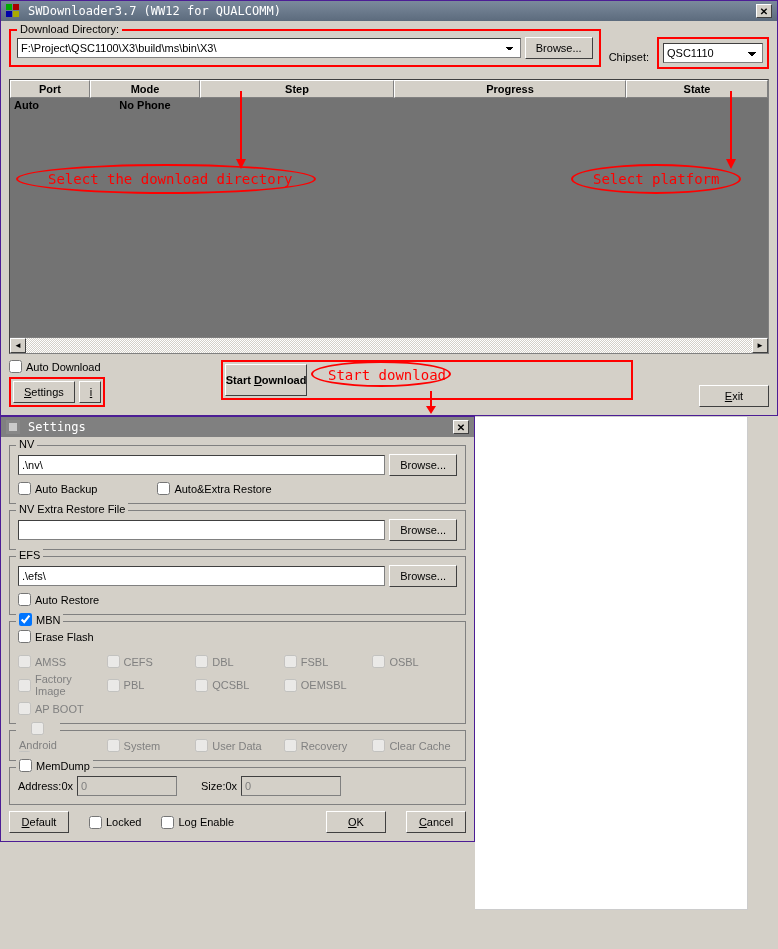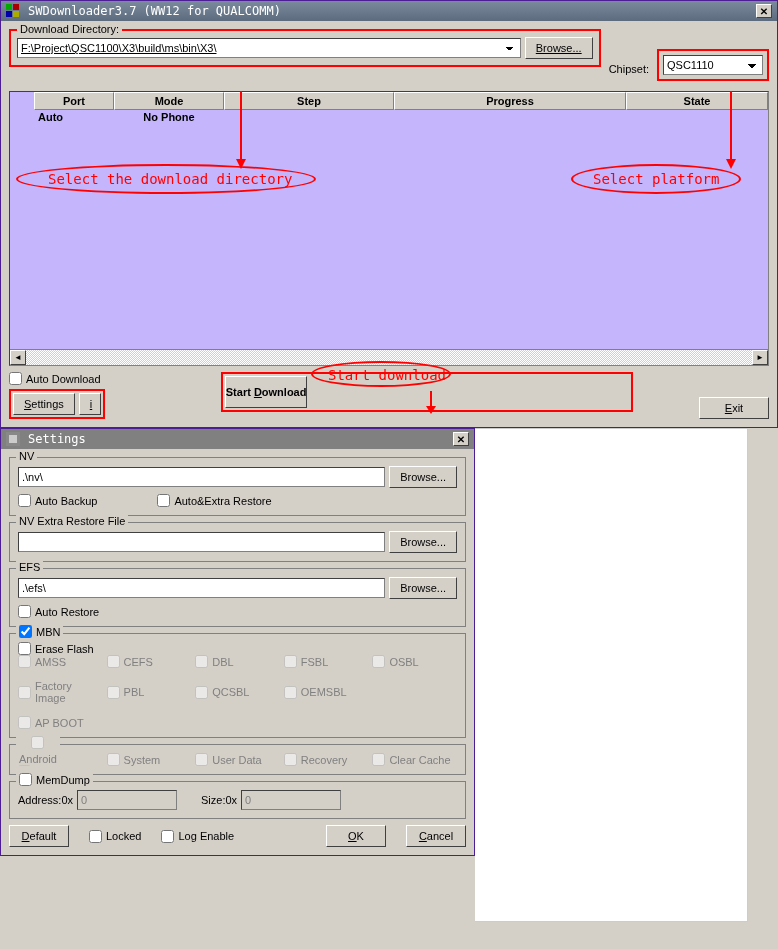--- a/index.html
+++ b/index.html
@@ -23,26 +23,26 @@
 select { appearance: none; background-image: linear-gradient(45deg, transparent 50%, #000 50%), linear-gradient(-45deg, transparent 50%, #000 50%); background-position: calc(100% - 10px) 8px, calc(100% - 6px) 8px; background-size: 4px 4px; background-repeat: no-repeat; padding-right: 18px; }
 input[type=text]:disabled { background: #d4d0c8; color: #808080; }
 
 .btn { background: #d4d0c8; border: 1px solid #fff; border-right-color: #404040; border-bottom-color: #404040; padding: 2px 10px; height: 22px; cursor: pointer; min-width: 60px; text-align: center; }
 .underline-first::first-letter { text-decoration: underline; }
 
 .checkbox { display: flex; align-items: center; gap: 4px; }
 .checkbox input { width: 13px; height: 13px; }
 .checkbox.disabled { color: #808080; }
 
-.table-wrap { border: 1px solid #808080; border-top-color: #404040; border-left-color: #404040; background: #c4b5fd; height: 275px; position: relative; overflow: hidden; padding-left: 24px; }
+.table-wrap { border: 1px solid #808080; border-top-color: #404040; border-left-color: #404040; background: #737373; height: 275px; position: relative; overflow: hidden; }
 .table-head { display: flex; background: #d4d0c8; }
 .table-head div { border: 1px solid #fff; border-right-color: #808080; border-bottom-color: #808080; padding: 2px 4px; font-weight: bold; text-align: center; }
 .table-row { display: flex; }
 .table-row div { padding: 1px 4px; font-weight: bold; }
-.c-port { width: 80px; } .c-mode { width: 110px; text-align: center; } .c-step { width: 170px; } .c-progress { width: 232px; } .c-state { flex: 1; text-align: center; }
+.c-port { width: 80px; } .c-mode { width: 110px; text-align: center; } .c-step { width: 194px; } .c-progress { width: 232px; } .c-state { flex: 1; text-align: center; }
 
 .scrollbar-h { position: absolute; bottom: 0; left: 0; right: 0; height: 16px; background: #d4d0c8; border-top: 1px solid #808080; display: flex; }
 .scrollbar-h .arrow { width: 16px; background: #d4d0c8; border: 1px solid #fff; border-right-color: #404040; border-bottom-color: #404040; display: flex; align-items: center; justify-content: center; font-size: 8px; }
 .scrollbar-h .track { flex: 1; background: repeating-conic-gradient(#d4d0c8 0 25%, #fff 0 50%) 0 0/2px 2px; }
 
 .redbox { border: 2px solid #ff0000; }
 .red-oval { position: absolute; border: 2px solid #ff0000; border-radius: 50%; pointer-events: none; }
 .red-text { color: #ff0000; font-family: "SimSun", monospace; font-size: 14px; }
 .red-arrow { position: absolute; color: #ff0000; pointer-events: none; }
 
@@ -69,21 +69,21 @@
           </svg>
       </span>
       <span class="title">SWDownloader3.7 (WW12 for QUALCOMM)</span>
     </div>
     <div class="close">✕</div>
   </div>
 
   <div class="body" style="position:relative;">
 
     <div class="row" style="gap:8px; align-items:flex-end;">
-      <div class="groupbox redbox" style="flex:1; padding:6px; margin-bottom:16px;text-decoration:underline;">
+      <div class="groupbox redbox" style="flex:1; padding:6px; margin-bottom:4px;">
         <div class="legend">Download Directory:</div>
         <div class="row">
           <select style="flex:1;">
             <option>F:\Project\QSC1100\X3\build\ms\bin\X3\</option>
           </select>
           <button class="btn">Browse...</button>
         </div>
       </div>
       <span style="padding-bottom:8px;">Chipset:</span>
       <div class="redbox" style="padding:4px; margin-bottom:2px;">
@@ -218,21 +218,21 @@
 
     <div class="groupbox">
       <label class="checkbox" style="position:absolute; top:-9px; left:6px; background:#d4d0c8; padding:0 3px;">
             <input type="checkbox" checked="" style="">
             <span>MBN</span>
           </label>
       <label class="checkbox">
             <input type="checkbox" style="">
             <span>Erase Flash</span>
           </label>
-      <div style="display:grid; grid-template-columns:repeat(5,1fr); gap:12px 4px; margin-top:0;">
+      <div style="display:grid; grid-template-columns:repeat(5,1fr); gap:5px 4px; margin-top:12px;">
         <label class="checkbox disabled">
               <input type="checkbox" disabled="" style="">
               <span>AMSS</span>
             </label>
         <label class="checkbox disabled">
               <input type="checkbox" disabled="" style="">
               <span>CEFS</span>
             </label>
         <label class="checkbox disabled">
               <input type="checkbox" disabled="" style="">

